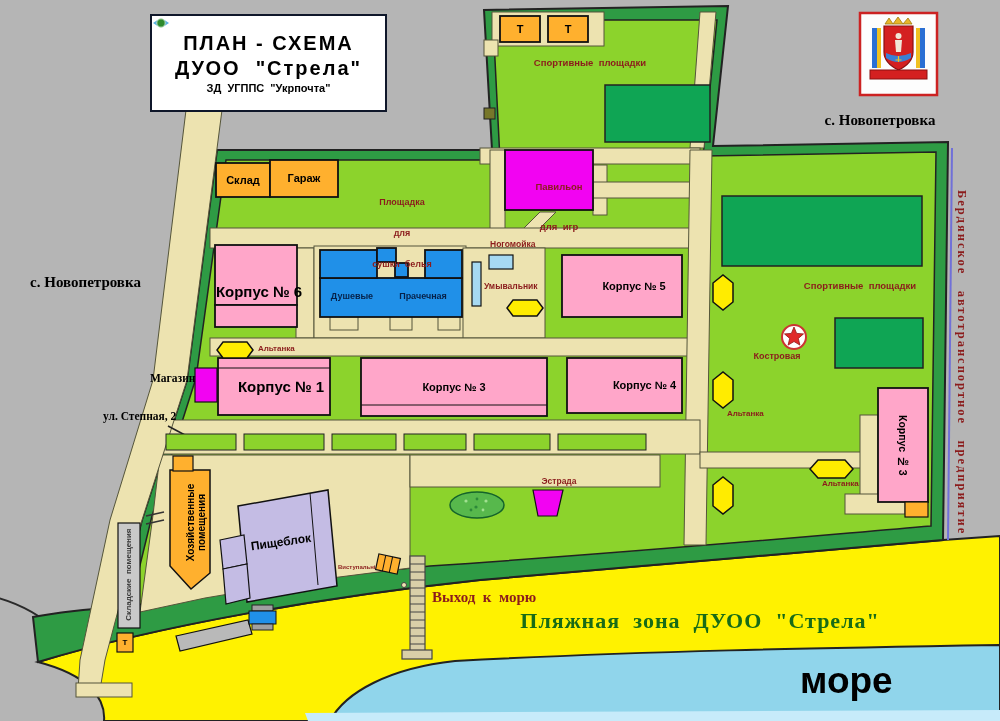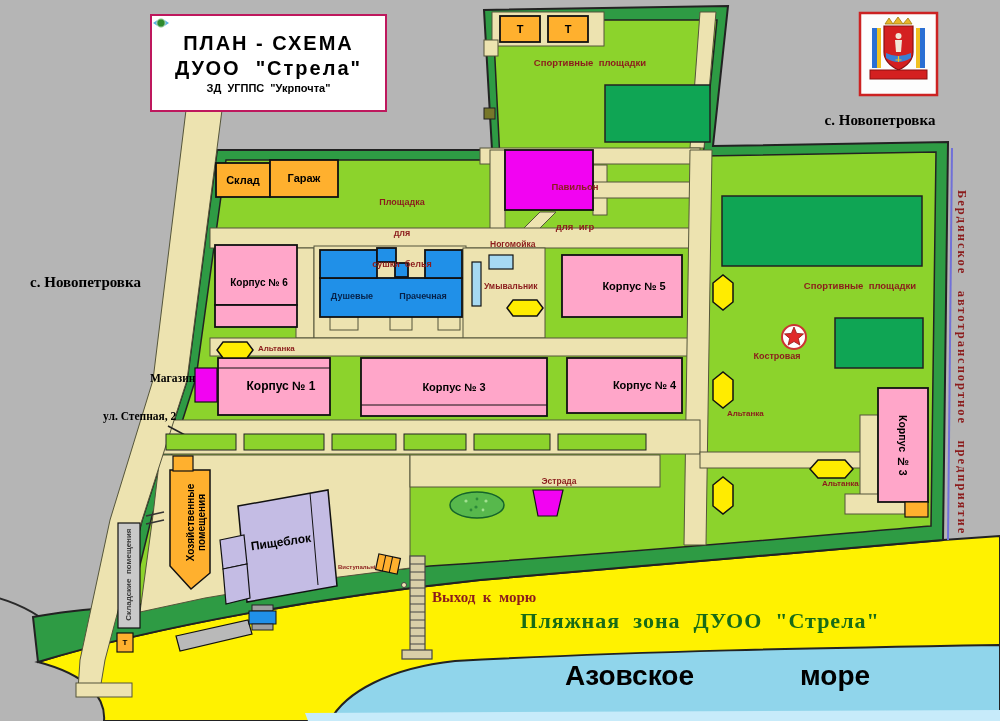--- a/index.html
+++ b/index.html
@@ -5,21 +5,21 @@
   html,body{margin:0;padding:0;background:#888;}
   .stage{position:relative;width:1000px;height:721px;overflow:hidden;background:#b5b5b5;
          font-family:"Liberation Sans",sans-serif;}
   .stage svg{position:absolute;left:0;top:0;}
   .lbl{position:absolute;font-weight:bold;color:#000;white-space:pre;line-height:1.15;}
   .red{color:#8b1c1c;}
   .serif{font-family:"Liberation Serif",serif;}
   .ctr{text-align:center;}
   .boxlbl{display:flex;align-items:center;justify-content:center;}
   .sign{position:absolute;left:150px;top:14px;width:233px;height:94px;background:#fff;
-        border:2px solid #be185d;display:flex;flex-direction:column;align-items:center;
+        border:2px solid #0f172a;display:flex;flex-direction:column;align-items:center;
         justify-content:center;gap:2px;}
   .sign .l1{font-size:20px;font-weight:bold;letter-spacing:2px;white-space:pre;}
   .sign .org{display:flex;align-items:center;gap:5px;font-size:11px;font-weight:bold;white-space:pre;}
   .vtext{writing-mode:vertical-rl;}
 </style>
 </head>
 <body>
 
 <div class="stage">
 
@@ -201,35 +201,34 @@
 <div class="lbl red ctr" style="left:505px;top:58px;width:170px;font-size:9.5px;">Спортивные  площадки</div>
 <div class="lbl red ctr" style="left:785px;top:281px;width:150px;font-size:9.5px;">Спортивные  площадки</div>
 <div class="lbl red ctr" style="left:358px;top:176px;width:88px;font-size:9px;">
   <div>Площадка</div>
   <div>для</div>
   <div>сушки  белья</div>
 </div>
 <div class="lbl serif" style="left:103px;top:410px;font-size:11.5px;">ул. Степная, 2</div>
 <div class="lbl serif red" style="left:432px;top:589px;font-size:15px;text-align:right;">Выход  к  морю</div>
 <div class="lbl serif ctr" style="left:470px;top:608px;width:460px;font-size:22px;color:#176b17;letter-spacing:1px;">Пляжная  зона  ДУОО  "Стрела"</div>
-<div class="lbl" style="left:565px;top:660px;font-size:28px;">Азовское</div>
-<div class="lbl" style="left:800px;top:660px;font-size:28px;">море</div>
+<div class="lbl" style="left:800px;top:660px;font-size:37px;">море</div>
 
 <div class="lbl boxlbl" style="left:500px;top:16px;width:40px;height:26px;font-size:11px;">Т</div>
 <div class="lbl boxlbl" style="left:548px;top:16px;width:40px;height:26px;font-size:11px;">Т</div>
 <div class="lbl boxlbl" style="left:216px;top:163px;width:54px;height:34px;font-size:11px;">Склад</div>
 <div class="lbl boxlbl" style="left:270px;top:160px;width:68px;height:37px;font-size:11px;">Гараж</div>
-<div class="lbl red ctr" style="left:505px;top:160px;width:108px;font-size:9.5px;padding-left:16px;">
+<div class="lbl red ctr" style="left:505px;top:160px;width:108px;font-size:9.5px;">
   <div>Павильон</div>
   <div style="margin-top:7px;">для  игр</div>
 </div>
-<div class="lbl boxlbl" style="left:215px;top:253px;width:88px;height:60px;font-size:10px;">Корпус № 6</div>
+<div class="lbl boxlbl" style="left:215px;top:262px;width:88px;height:60px;font-size:15px;">Корпус № 6</div>
 <div class="lbl boxlbl" style="left:562px;top:255px;width:144px;height:62px;font-size:11px;">Корпус № 5</div>
 <div class="lbl boxlbl" style="left:567px;top:358px;width:115px;height:55px;font-size:11px;padding-left:20px;">Корпус № 4</div>
-<div class="lbl boxlbl" style="left:218px;top:358px;width:126px;height:57px;font-size:12px;">Корпус № 1</div>
+<div class="lbl boxlbl" style="left:218px;top:358px;width:126px;height:57px;font-size:15px;">Корпус № 1</div>
 <div class="lbl boxlbl" style="left:361px;top:358px;width:186px;height:58px;font-size:11px;">Корпус № 3</div>
 <div class="lbl vtext" style="left:878px;top:388px;width:50px;height:114px;font-size:10.5px;text-align:center;display:flex;align-items:center;justify-content:center;">Корпус № 3</div>
 <div class="lbl ctr" style="left:322px;top:291px;width:60px;font-size:9px;color:#06224a;">Душевые</div>
 <div class="lbl ctr" style="left:390px;top:291px;width:66px;font-size:9px;color:#06224a;">Прачечная</div>
 <div class="lbl red" style="left:490px;top:240px;font-size:8.5px;">Ногомойка</div>
 <div class="lbl red" style="left:484px;top:282px;font-size:8.5px;">Умывальник</div>
 <div class="lbl serif" style="left:150px;top:372px;font-size:11.5px;">Магазин</div>
 <div class="lbl red" style="left:258px;top:344px;font-size:8px;">Альтанка</div>
 <div class="lbl red" style="left:727px;top:409px;font-size:8px;">Альтанка</div>
 <div class="lbl red" style="left:822px;top:479px;font-size:8px;">Альтанка</div>

